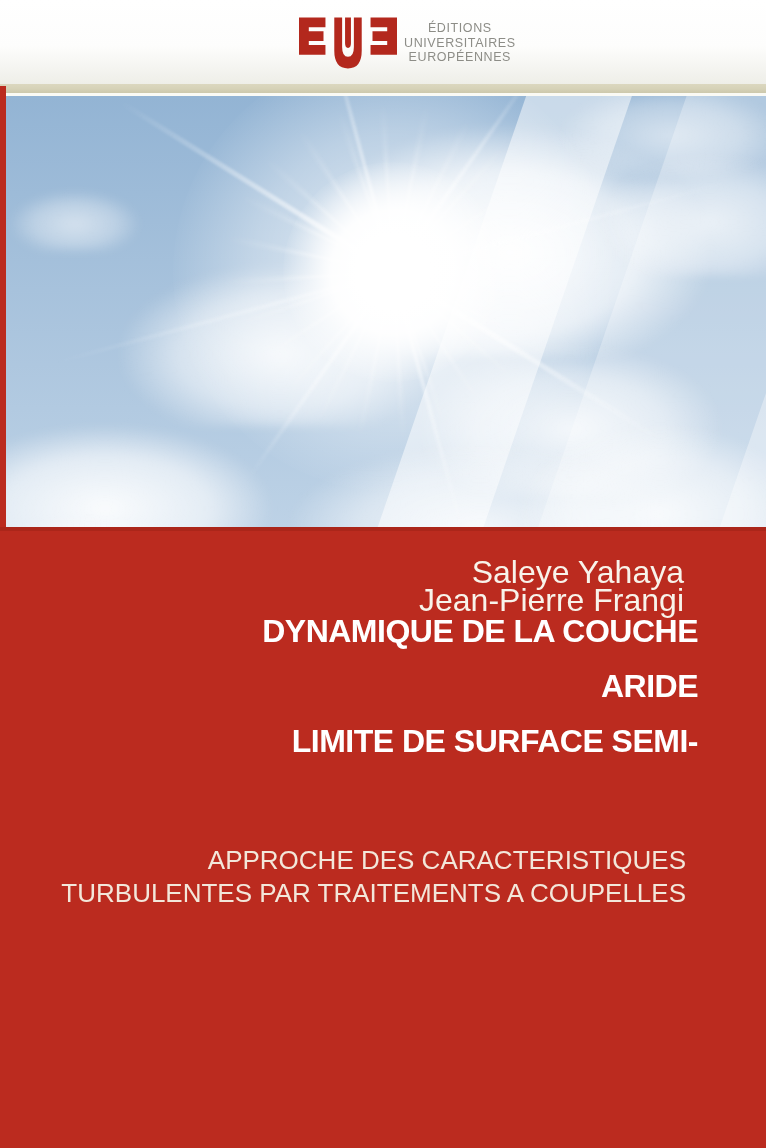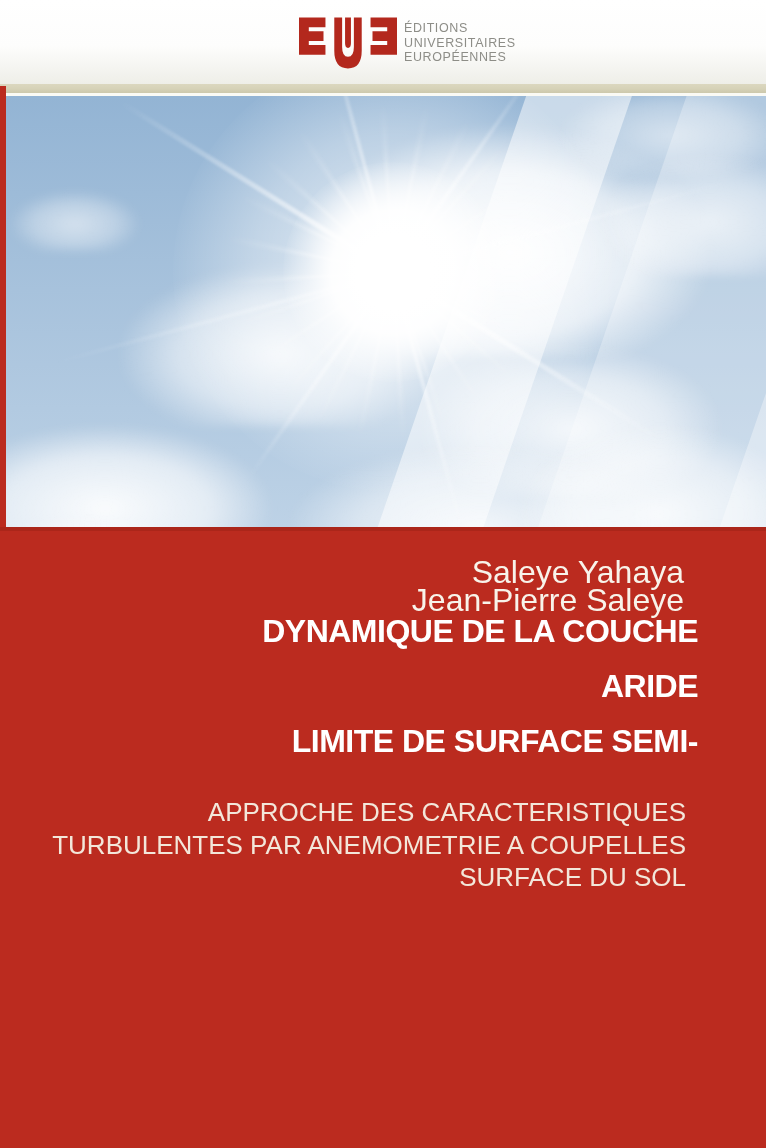--- a/index.html
+++ b/index.html
@@ -21,21 +21,21 @@
   }
   
   .header{
     position:absolute;top:0;left:0;width:766px;height:84px;
     background:linear-gradient(180deg,#ffffff 0%,#fdfdfc 55%,#eeeee8 100%);
   }
   .logo{position:absolute;left:299px;top:16px;width:98px;height:57px;}
   .publisher-name{
     position:absolute;left:404px;top:21px;
     color:var(--publisher-text);font-size:12.5px;line-height:14.5px;
-    letter-spacing:0.6px;font-weight:400;
+    letter-spacing:0.6px;font-weight:400;text-align:center;
   }
   .divider{position:absolute;top:84px;left:0;width:766px;height:9px;
     background:linear-gradient(180deg,#dbd7bf 0%,var(--divider-beige) 50%,#ccc8ac 100%);}
   .divider-light{position:absolute;top:93px;left:0;width:766px;height:3px;background:#fafaf4;}
   
   .sky{
     position:absolute;top:96px;left:0;width:766px;height:431px;overflow:hidden;
     background:linear-gradient(180deg,var(--sky-top) 0%,#a7c2dc 45%,var(--sky-bottom) 100%);
   }
   .cloud{position:absolute;filter:blur(5px);}
@@ -67,21 +67,21 @@
   .authors{
     position:absolute;top:558px;right:82px;text-align:right;
     color:var(--authors-text);font-size:32px;line-height:28px;font-weight:400;
   }
   .book-title{
     position:absolute;top:604px;right:68px;text-align:right;
     color:var(--title-text);font-size:32px;line-height:55px;font-weight:700;
     letter-spacing:-0.5px;white-space:nowrap;
   }
   .subtitle{
-    position:absolute;top:796px;right:80px;text-align:right;
+    position:absolute;top:844px;right:80px;text-align:right;
     color:var(--subtitle-text);font-size:26px;line-height:32.5px;font-weight:400;
     white-space:nowrap;
   }
 </style>
 </head>
 <body>
 
 <div class="cover">
 
   <div class="header">
@@ -142,28 +142,27 @@
     <div class="ray" style="left:43px;top:174px;width:700px;height:4px;transform:rotate(-15deg);opacity:0.55;
       background:linear-gradient(90deg,rgba(255,255,255,0),rgba(255,255,255,0.7) 50%,rgba(255,255,255,0));"></div>
     <div class="sun-core"></div>
   </div>
 
   <div class="left-stripe"></div>
   <div class="red-top-shade"></div>
 
   <div class="authors">
     <div>Saleye Yahaya</div>
-    <div>Jean-Pierre Saleye</div>
+    <div>Jean-Pierre Frangi</div>
   </div>
 
   <div class="book-title">
     <div>DYNAMIQUE DE LA COUCHE</div>
     <div>ARIDE</div>
     <div>LIMITE DE SURFACE SEMI-</div>
   </div>
 
   <div class="subtitle">
     <div>APPROCHE DES CARACTERISTIQUES</div>
-    <div>TURBULENTES PAR ANEMOMETRIE A COUPELLES</div>
-    <div>SURFACE DU SOL</div>
+    <div>TURBULENTES PAR TRAITEMENTS A COUPELLES</div>
   </div>
 
 </div>
 
 </body></html>

